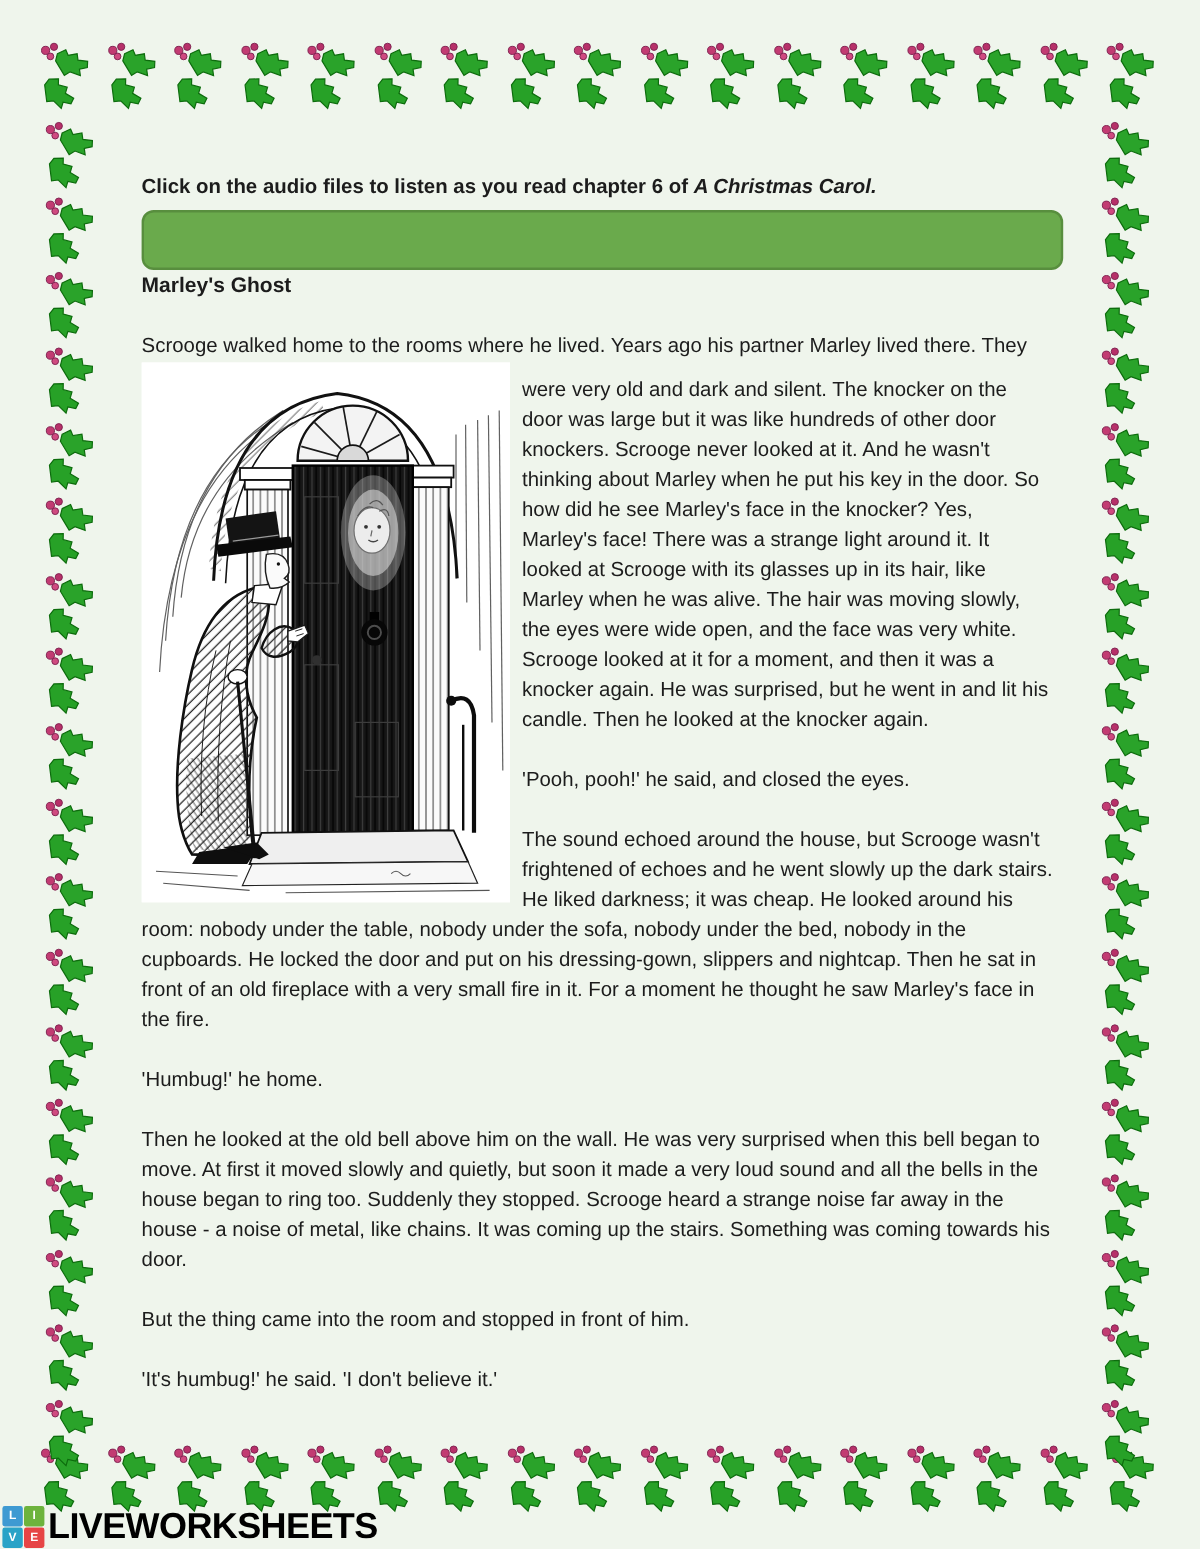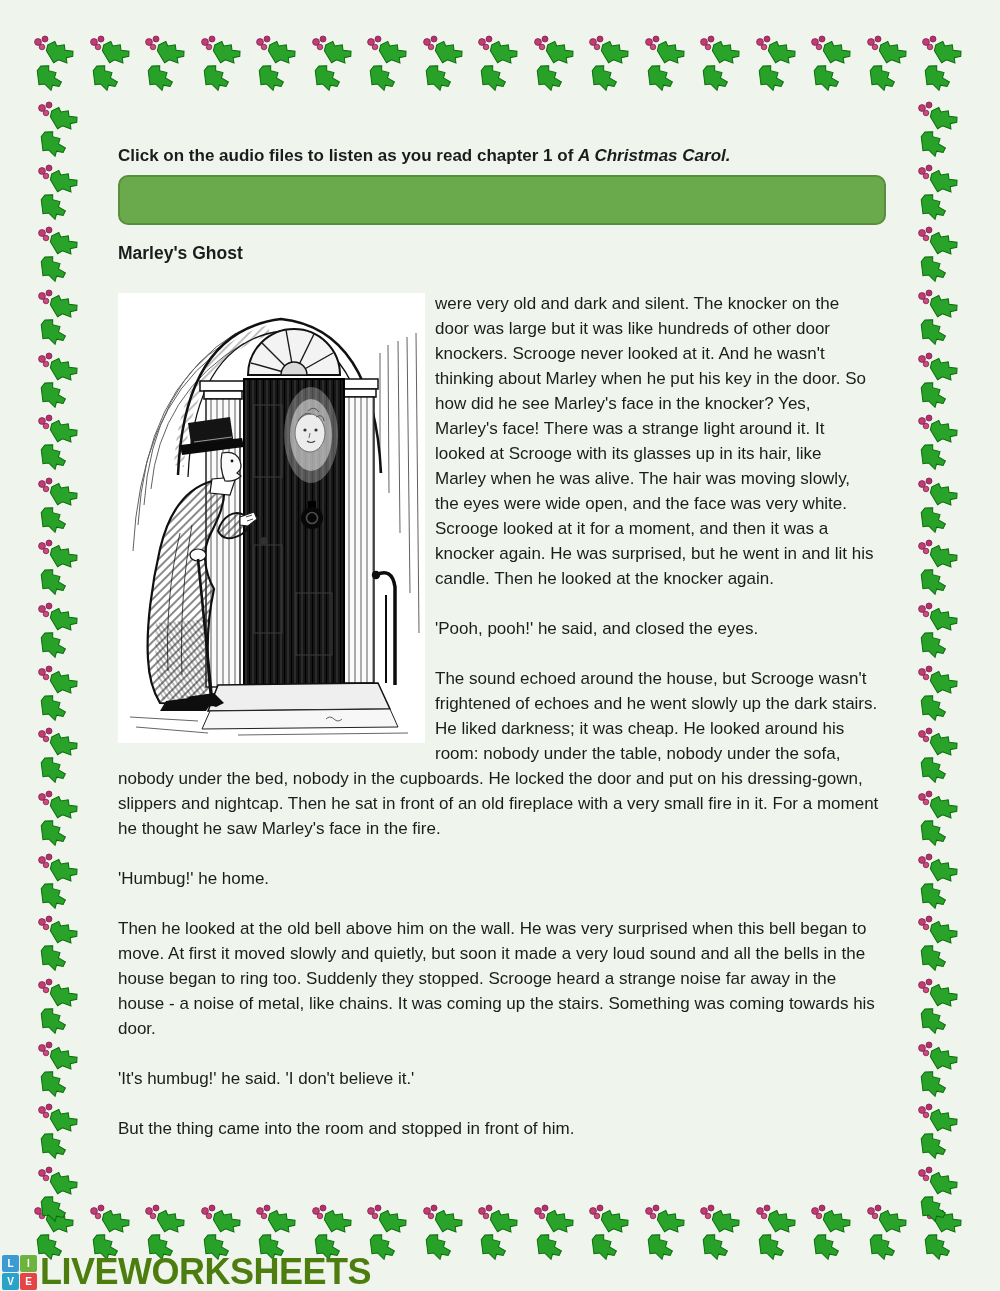--- a/index.html
+++ b/index.html
@@ -14,34 +14,34 @@
   .holly-left{left:34px;}
   .holly-right{right:32px;}
   .holly{width:52px;height:62px;flex:0 0 auto;}
 
   
   .content{position:absolute;left:118px;top:146px;width:768px;color:#1c1c1c;}
   .instruction{margin:0;font-size:17px;line-height:20px;font-weight:bold;white-space:nowrap;}
   .instruction em{font-style:italic;}
   .audio-bar{margin-top:9px;height:50px;width:768px;box-sizing:border-box;
              background:#6aaa4c;border:2px solid #588e3e;border-radius:10px;cursor:pointer;}
-  .heading{margin:18px 0 0;font-size:17.5px;line-height:21px;font-weight:bold;}
+  .heading{margin:2px 0 0;font-size:17.5px;line-height:21px;font-weight:bold;}
   .story{margin-top:27px;font-size:17px;line-height:25px;}
   .story p{margin:25px 0 0;}
   .story p.line1{margin:0;white-space:nowrap;}
   .story p.cont{margin:12px;}
   .illu{float:left;width:307px;height:450px;margin:2px 10px 6px 0;background:#ffffff;}
   .illu svg{display:block;}
 
   
   .logo{position:absolute;left:2px;bottom:1px;display:flex;align-items:center;gap:3px;z-index:5;}
   .grid{display:grid;grid-template-columns:17px 17px;grid-auto-rows:17px;gap:1px;}
   .sq{color:#fff;font-weight:bold;font-size:10px;display:flex;align-items:center;justify-content:center;border-radius:2px;}
   .sq-l{background:#3e9ad2;} .sq-i{background:#6db33d;} .sq-v{background:#29a3c7;} .sq-e{background:#e64545;}
-  .logo-text{font-size:36px;font-weight:bold;color:#4d7c0f;letter-spacing:-0.5px;line-height:1;}
+  .logo-text{font-size:30px;font-weight:bold;color:#000000;letter-spacing:-0.5px;line-height:1;}
 </style>
 </head>
 <body>
 
 <div class="page">
 
   <svg width="0" height="0" style="position:absolute" aria-hidden="true">
     <defs>
       <path id="leafP" d="M0 5 L6 0 L9 4 L16 1 L18 6 L26 5 L27 10 L21 13 L23 18 L14 17 L10 21 L5 16 L0 11 Z"></path>
       <g id="sprig">
@@ -267,27 +267,28 @@
       </svg>
       <svg class="holly" viewBox="0 0 52 62">
         <use href="#sprig"></use>
       </svg>
       <svg class="holly" viewBox="0 0 52 62">
         <use href="#sprig"></use>
       </svg>
     </div>
 
   <div class="content">
-    <p class="instruction"><span>Click on the audio files to listen as you read chapter 1 of </span><em>A Christmas Carol.</em></p>
+    <p class="instruction"><span>Click on the audio files to listen as you read chapter 6 of </span><em>A Christmas Carol.</em></p>
 
     <div class="audio-bar" title=""></div>
 
     <h2 class="heading">Marley's Ghost</h2>
 
     <div class="story">
+      <p class="line1">Scrooge walked home to the rooms where he lived. Years ago his partner Marley lived there. They</p>
 
       <div class="illu">
         <svg viewBox="0 0 307 450" width="307" height="450">
           <defs>
             <pattern id="ht" width="6" height="6" patternUnits="userSpaceOnUse" patternTransform="rotate(45)">
               <line x1="1" y1="0" x2="1" y2="6" stroke="#2a2a2a" stroke-width="1.1"></line>
             </pattern>
             <pattern id="ht2" width="4" height="4" patternUnits="userSpaceOnUse" patternTransform="rotate(-35)">
               <line x1="1" y1="0" x2="1" y2="4" stroke="#1b1b1b" stroke-width="1.3"></line>
             </pattern>
@@ -401,22 +402,22 @@
             <path d="M68 404 L96 400 L106 410 L98 414 Z" fill="#0e0e0e"></path>
           </g>
         </svg>
       </div>
 
       <p class="cont">were very old and dark and silent. The knocker on the door was large but it was like hundreds of other door knockers. Scrooge never looked at it. And he wasn't thinking about Marley when he put his key in the door. So how did he see Marley's face in the knocker? Yes, Marley's face! There was a strange light around it. It looked at Scrooge with its glasses up in its hair, like Marley when he was alive. The hair was moving slowly, the eyes were wide open, and the face was very white. Scrooge looked at it for a moment, and then it was a knocker again. He was surprised, but he went in and lit his candle. Then he looked at the knocker again.</p>
       <p>'Pooh, pooh!' he said, and closed the eyes.</p>
       <p>The sound echoed around the house, but Scrooge wasn't frightened of echoes and he went slowly up the dark stairs. He liked darkness; it was cheap. He looked around his room: nobody under the table, nobody under the sofa, nobody under the bed, nobody in the cupboards. He locked the door and put on his dressing-gown, slippers and nightcap. Then he sat in front of an old fireplace with a very small fire in it. For a moment he thought he saw Marley's face in the fire.</p>
       <p>'Humbug!' he home.</p>
       <p>Then he looked at the old bell above him on the wall. He was very surprised when this bell began to move. At first it moved slowly and quietly, but soon it made a very loud sound and all the bells in the house began to ring too. Suddenly they stopped. Scrooge heard a strange noise far away in the house - a noise of metal, like chains. It was coming up the stairs. Something was coming towards his door.</p>
+      <p>But the thing came into the room and stopped in front of him.</p>
       <p>'It's humbug!' he said. 'I don't believe it.'</p>
-      <p>But the thing came into the room and stopped in front of him.</p>
     </div>
   </div>
 
   <div class="logo">
     <span class="grid">
       <span class="sq sq-l">L</span>
       <span class="sq sq-i">I</span>
       <span class="sq sq-v">V</span>
       <span class="sq sq-e">E</span>
     </span>

